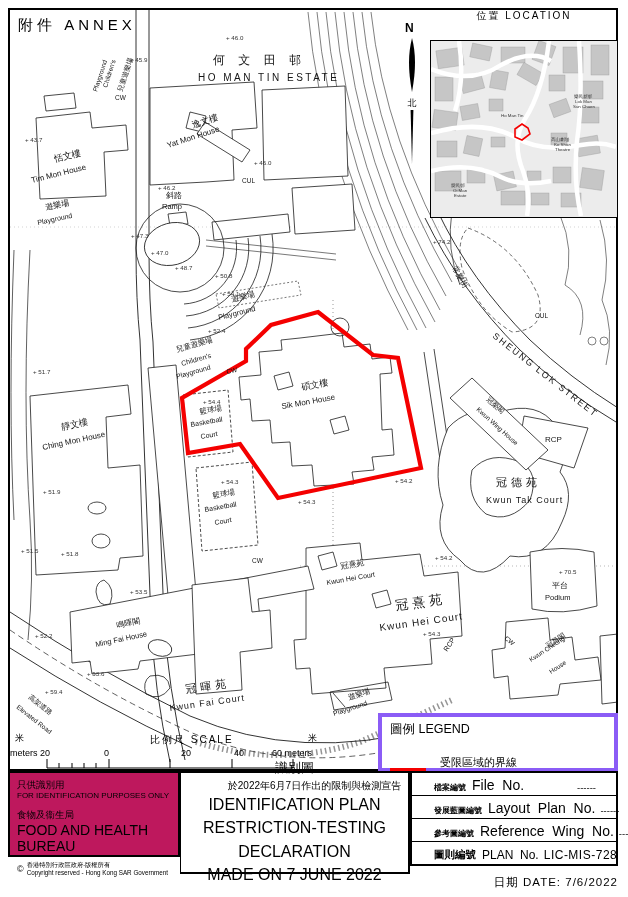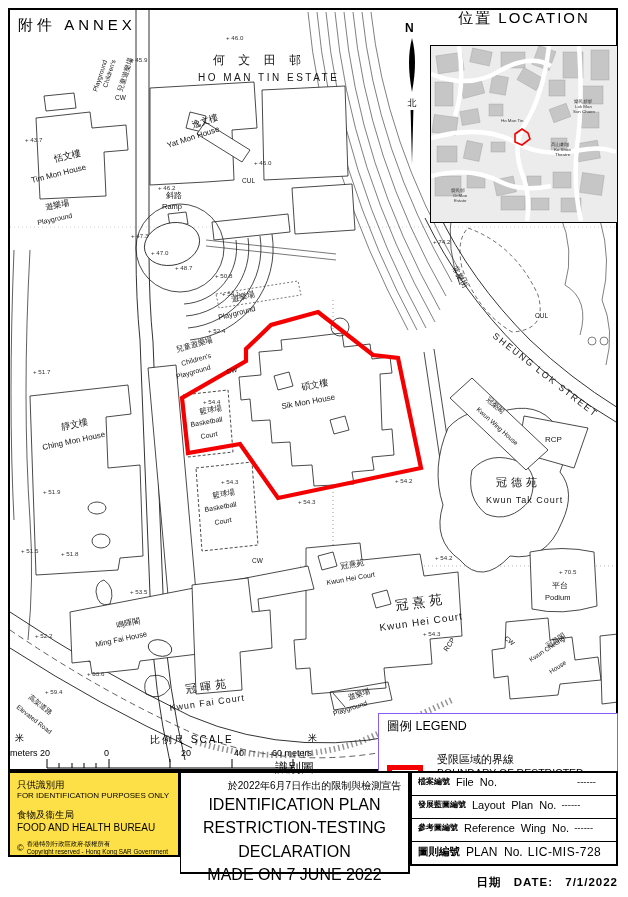--- a/index.html
+++ b/index.html
@@ -5,57 +5,57 @@
   :root{ --red:#f40000; --ink:#1c1c1c; }
   html,body{margin:0;padding:0;width:628px;height:897px;overflow:hidden;background:#fff;
     font-family:"Liberation Sans",sans-serif;color:#000;}
   .page{position:absolute;inset:0;background:#fff;}
   svg text{font-family:"Liberation Sans","DejaVu Sans",sans-serif;}
   .map-frame{position:absolute;left:8px;top:8px;width:610px;height:763px;
     border:2.5px solid #000;box-sizing:border-box;background:transparent;z-index:3;pointer-events:none;}
   #main-svg{position:absolute;left:0;top:0;z-index:1;}
   .annex{position:absolute;left:18px;top:16px;font-size:15px;letter-spacing:4px;z-index:4;}
   .inset-wrap{position:absolute;left:430px;top:9px;width:188px;z-index:5;}
-  .inset-title{text-align:center;font-size:15px;letter-spacing:2px;margin-bottom:17px;}
+  .inset-title{text-align:center;font-size:10px;letter-spacing:2px;margin-bottom:17px;}
   .inset-box{width:188px;height:178px;border:1.5px solid #000;box-sizing:border-box;background:#ececec;overflow:hidden;}
   .legend{position:absolute;left:378px;top:713px;width:240px;height:59px;box-sizing:border-box;
-    border:1px solid #8b5cf6;background:#fff;z-index:6;padding:4px 8px;}
+    border:4px solid #8b5cf6;background:#fff;z-index:6;padding:4px 8px;}
   .legend-title{font-size:12.5px;}
   .legend-row{display:flex;align-items:center;margin-top:18px;}
   .swatch{display:inline-block;width:26px;height:6px;border:5px solid var(--red);margin-right:14px;flex:0 0 auto;}
   .legend-zh{font-size:11px;line-height:1.25;}
   .legend-en{font-size:10.5px;line-height:1.25;}
   .footer-left{position:absolute;left:8px;top:771px;width:172px;height:86px;box-sizing:border-box;
-    border:2px solid #000;background:#fde047;z-index:6;padding:6px 7px;}
+    border:2px solid #000;background:#be185d;z-index:6;padding:6px 7px;}
   .fl-zh{font-size:9.5px;line-height:1.3;}
   .fl-en{font-size:8px;line-height:1.3;}
   .fl-org-zh{font-size:9.5px;margin-top:7px;}
-  .fl-org-en{font-size:10px;}
+  .fl-org-en{font-size:14px;}
   .copy{display:flex;align-items:center;margin-top:7px;}
   .copy-sym{font-size:9px;margin-right:3px;}
   .copy-lines{font-size:6.3px;line-height:1.35;}
   .footer-center{position:absolute;left:180px;top:771px;width:230px;height:103px;box-sizing:border-box;
     border:2px solid #000;border-left-width:1.5px;background:#fff;z-index:6;
     display:flex;flex-direction:column;justify-content:center;align-items:center;text-align:center;}
   .fc-zh1{font-size:13px;}
   .fc-zh2{font-size:10px;margin-top:2px;margin-left:40px;}
   .fc-en{font-size:16px;line-height:1.45;}
   .footer-table{position:absolute;left:410px;top:771px;width:208px;height:95px;box-sizing:border-box;
     border:2px solid #000;background:#fff;z-index:6;display:flex;flex-direction:column;}
-  .info-row{display:flex;align-items:flex-start;border-bottom:1.5px solid #000;padding:3px 6px 2px 6px;flex:1;}
+  .info-row{display:flex;align-items:flex-end;border-bottom:1.5px solid #000;padding:3px 6px 2px 22px;flex:1;}
   .info-row:last-child{border-bottom:none;}
   .info-row .zh{font-size:8px;font-weight:700;margin-right:6px;white-space:pre;}
-  .info-row .en{font-size:11px;margin-right:5px;white-space:pre;}
+  .info-row .en{font-size:14px;margin-right:5px;white-space:pre;}
   .info-row .val{font-size:9.5px;white-space:pre;}
   .info-row .val.pushed{margin-left:auto;padding-right:14px;}
   .info-row.big .zh{font-size:10.5px;}
   .info-row.big .en{font-size:12px;}
   .info-row.big .val{font-size:12px;letter-spacing:0.5px;}
   .date-line{position:absolute;right:10px;top:875px;font-size:11.5px;z-index:6;letter-spacing:1px;}
-  .date-line span{margin-left:8px;font-weight:bold;}
+  .date-line span{}
   .iblock{fill:#c6c6c6;stroke:#9c9c9c;stroke-width:0.4;}
 </style>
 </head>
 <body>
 
 <div class="page">
 
   <svg id="main-svg" width="628" height="897" viewBox="0 0 628 897">
     <defs>
       <clipPath id="mapclip">
@@ -395,16 +395,16 @@
       <div class="info-row big">
         <span class="zh">圖則編號</span>
         <span class="en">PLAN  No.</span>
         <span class="val">LIC-MIS-728</span>
       </div>
     </div>
 
   <div class="date-line">
     <span>日期</span>
     <span>DATE:</span>
-    <span>7/1/2022</span>
+    <span>7/6/2022</span>
   </div>
 
 </div>
 
 </body></html>

